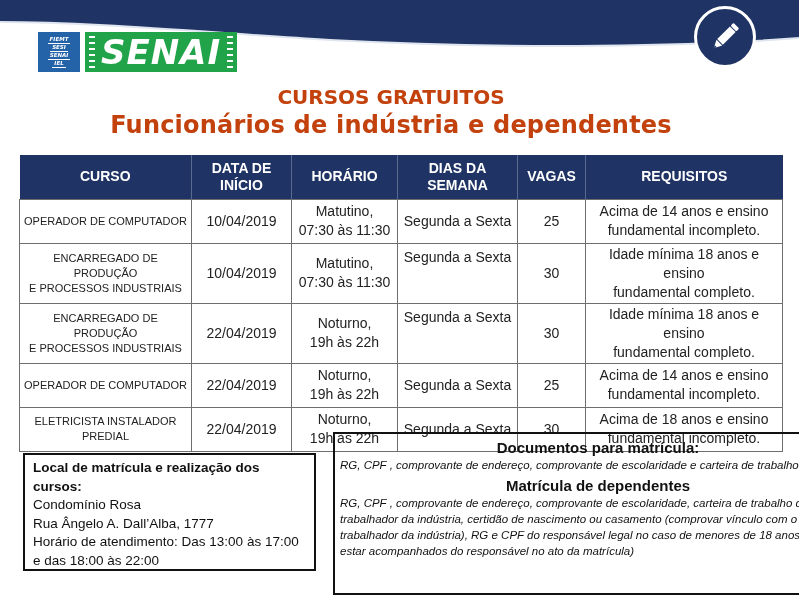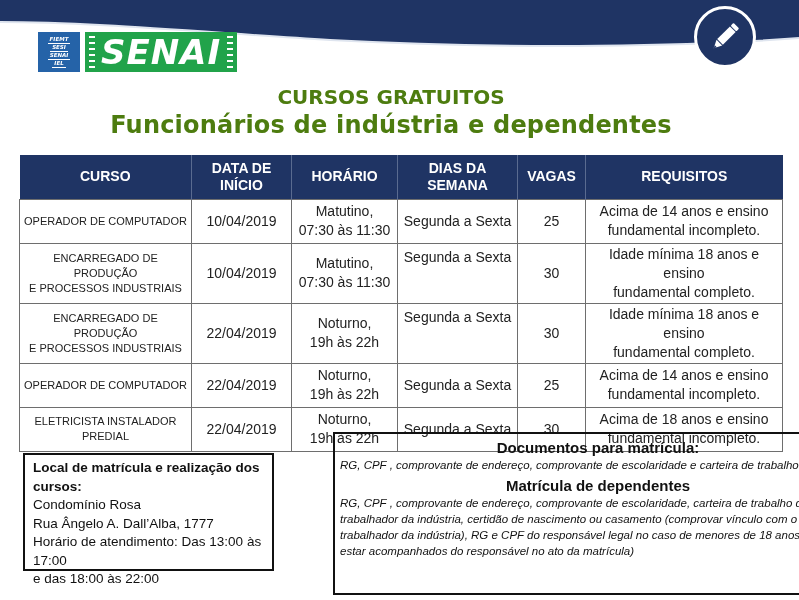--- a/index.html
+++ b/index.html
@@ -14,33 +14,33 @@
     .logo-fiemt span { display: block; color: #fff; font-family: "DejaVu Sans", sans-serif; font-size: 5.5px; font-weight: bold; font-style: italic; line-height: 7px; border-bottom: 1px solid #fff; padding: 0 2px; }
     .logo-senai { width: 152px; height: 40px; background: #21a34a; position: relative; display: flex; align-items: center; justify-content: center; }
     .logo-senai .word { color: #fff; font-family: "DejaVu Sans", sans-serif; font-weight: bold; font-style: italic; font-size: 34px; letter-spacing: 1px; line-height: 40px; }
     .logo-senai .stripes { position: absolute; top: 4px; bottom: 4px; width: 6px; display: flex; flex-direction: column; justify-content: space-between; }
     .logo-senai .stripes i { display: block; height: 2px; background: #fff; }
     .logo-senai .stripes.l { left: 4px; }
     .logo-senai .stripes.r { right: 4px; }
 
     .pencil-badge { position: absolute; left: 694px; top: 6px; width: 62px; height: 62px; border-radius: 50%; background: #1f3464; border: 3px solid #ffffff; display: flex; align-items: center; justify-content: center; }
 
-    .title-block { position: absolute; left: 0; top: 84px; width: 782px; text-align: center; color: #4d7c0f; font-family: "DejaVu Sans", sans-serif; font-weight: bold; }
+    .title-block { position: absolute; left: 0; top: 84px; width: 782px; text-align: center; color: #c2410c; font-family: "DejaVu Sans", sans-serif; font-weight: bold; }
     .title-1 { font-size: 20px; line-height: 26px; }
     .title-2 { font-size: 24px; line-height: 30px; letter-spacing: 0.2px; }
 
     table.courses { position: absolute; left: 19px; top: 155px; width: 763px; border-collapse: collapse; font-family: "Liberation Sans", sans-serif; table-layout: fixed; }
     table.courses th { background: #1f3464; color: #fff; font-weight: bold; font-size: 14px; line-height: 17px; padding: 3px 4px; border-left: 1px solid #5a6b90; text-align: center; height: 44px; }
     table.courses th:first-child { border-left: none; }
     table.courses td { border: 1px solid #6e6e6e; text-align: center; vertical-align: middle; font-size: 14px; line-height: 19px; color: #222; padding: 1px 2px; height: 44px; }
     table.courses td.curso { font-size: 11px; line-height: 15px; }
     table.courses td.dias { vertical-align: top; padding-top: 4px; text-align: center; }
     table.courses tr.first td.dias { vertical-align: middle; padding-top: 1px; }
 
-    .box-local { position: absolute; left: 23px; top: 453px; width: 251px; height: 118px; border: 2px solid #111; padding: 4px 8px; font-family: "Liberation Sans", sans-serif; font-size: 13.5px; line-height: 18.5px; color: #111; }
+    .box-local { position: absolute; left: 23px; top: 453px; width: 293px; height: 118px; border: 2px solid #111; padding: 4px 8px; font-family: "Liberation Sans", sans-serif; font-size: 13.5px; line-height: 18.5px; color: #111; }
     .box-local .hd { font-weight: bold; font-size: 13.5px; }
 
     .box-docs { position: absolute; left: 333px; top: 432px; width: 530px; height: 163px; border: 2px solid #111; padding: 4px 5px; font-family: "Liberation Sans", sans-serif; color: #111; }
     .box-docs .hd { text-align: center; font-weight: bold; font-size: 15px; line-height: 19px; }
     .box-docs .txt { font-size: 11.5px; line-height: 16px; font-style: italic; }
   </style>
 </head>
 <body>
 
 <div class="top-band">

